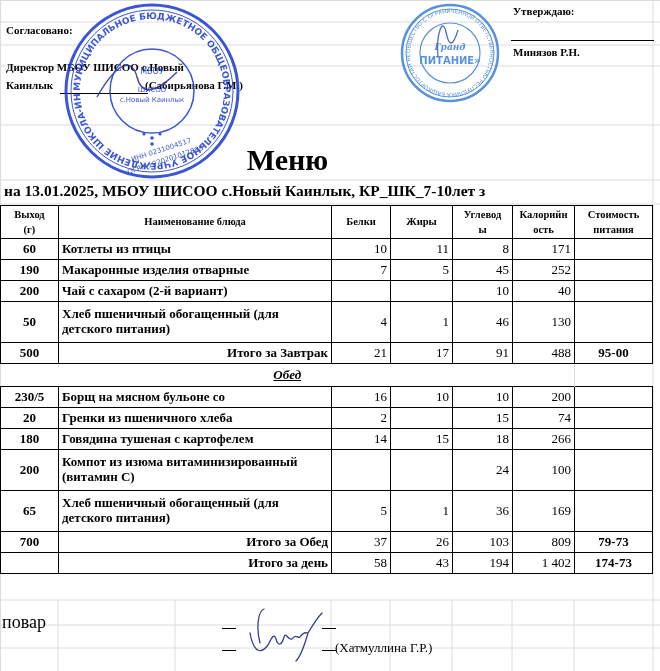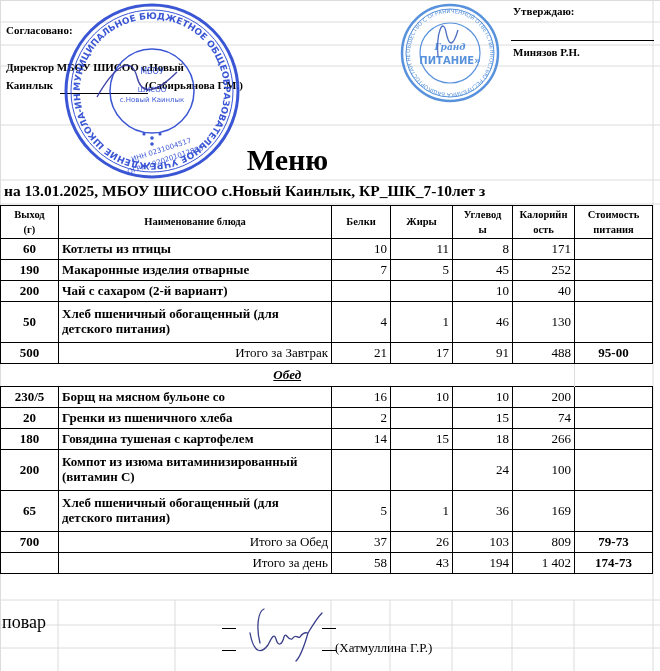--- a/index.html
+++ b/index.html
@@ -16,21 +16,21 @@
 
     
     table.menu { position: absolute; left: 0; top: 205px; border-collapse: collapse; table-layout: fixed; }
     table.menu td { padding: 0 3px; font-size: 13px; vertical-align: middle; overflow: hidden; line-height: 1.15; }
     table.menu .bx { border: 1.5px solid #000; }
     table.menu thead td { font-size: 10.5px; font-weight: bold; text-align: center; height: 32px; line-height: 1.45; }
     td.out { text-align: center; font-weight: bold; font-size: 15px; }
     td.name { font-weight: bold; font-size: 13.5px; text-align: left; white-space: normal; }
     td.num { text-align: right; font-size: 11px; padding-right: 2px; }
     td.cost { text-align: center; font-weight: bold; font-size: 15.5px; }
-    td.total-label { text-align: right; font-weight: normal; font-size: 14.5px; }
+    td.total-label { text-align: right; font-weight: bold; font-size: 14.5px; }
     td.section { text-align: center; font-weight: bold; font-style: italic; text-decoration: underline; font-size: 14px; height: 22px; }
     tr.r1 td { height: 20px; }
     tr.r2 td { height: 40px; }
 
     
     .footer-cook { position: absolute; left: 2px; top: 612px; font-size: 18px; }
     .footer-name { position: absolute; left: 335px; top: 640px; font-size: 13px; }
     .sig-line { position: absolute; border-top: 1.3px solid #000; width: 14px; }
   </style>
 </head>

